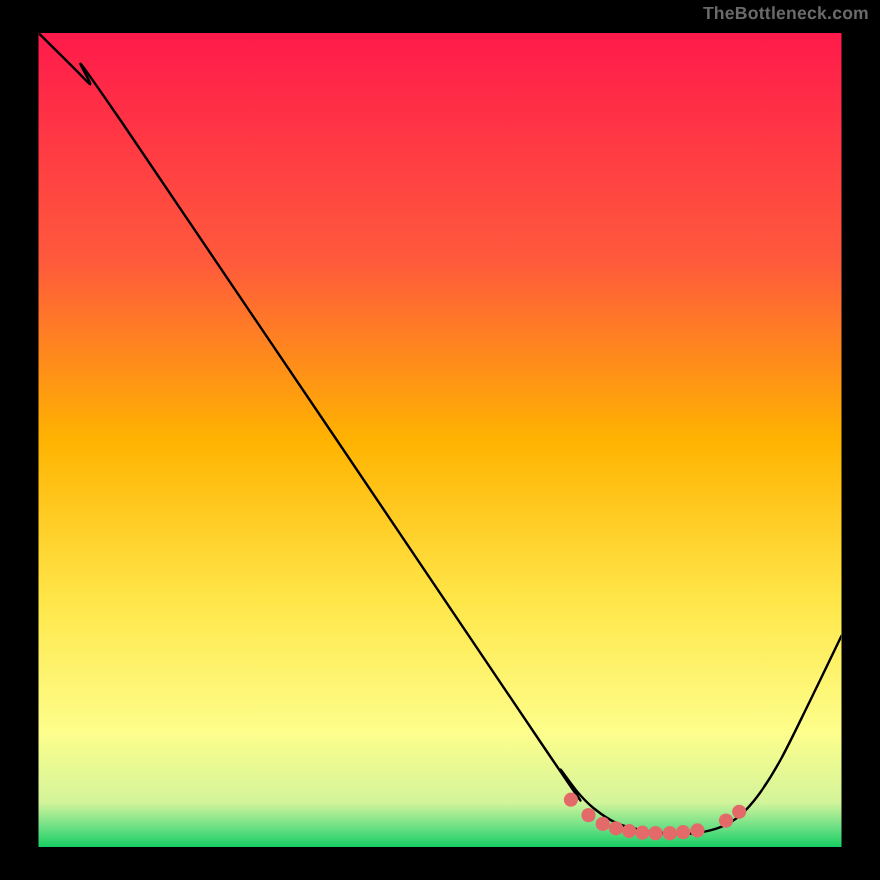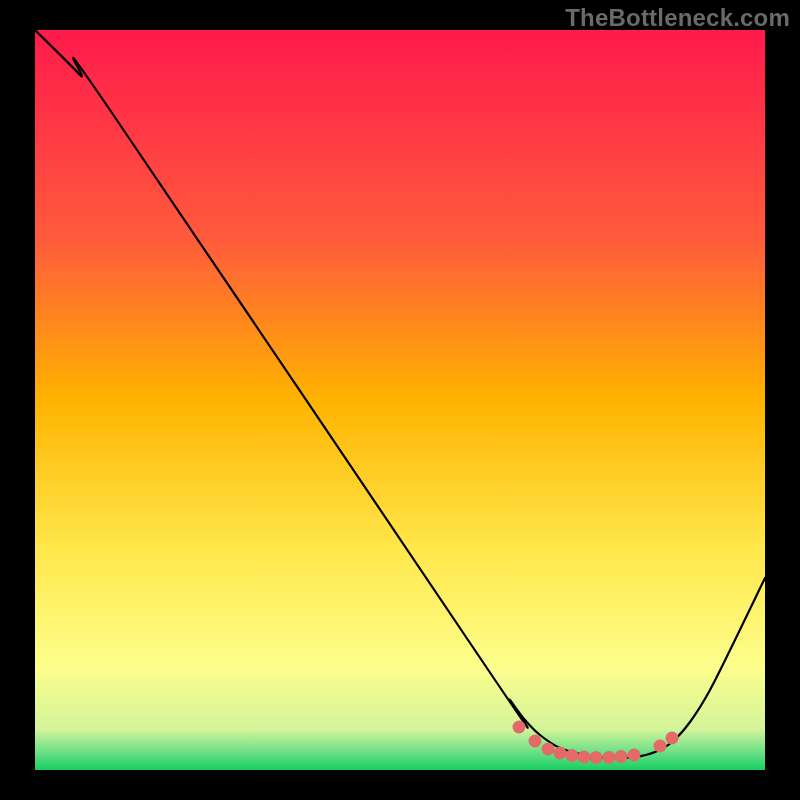--- a/index.html
+++ b/index.html
@@ -15,21 +15,21 @@
     position: relative;
     width: 800px;
     height: 800px;
     background: #000;
   }
   .watermark {
     position: absolute;
     top: 4px;
     right: 10px;
     color: #6a6a6a;
-    font-size: 24px;
+    font-size: 16px;
     font-weight: 600;
     letter-spacing: 0.2px;
     user-select: none;
   }
   svg {
     display: block;
   }
 </style>
 </head>
 <body>

